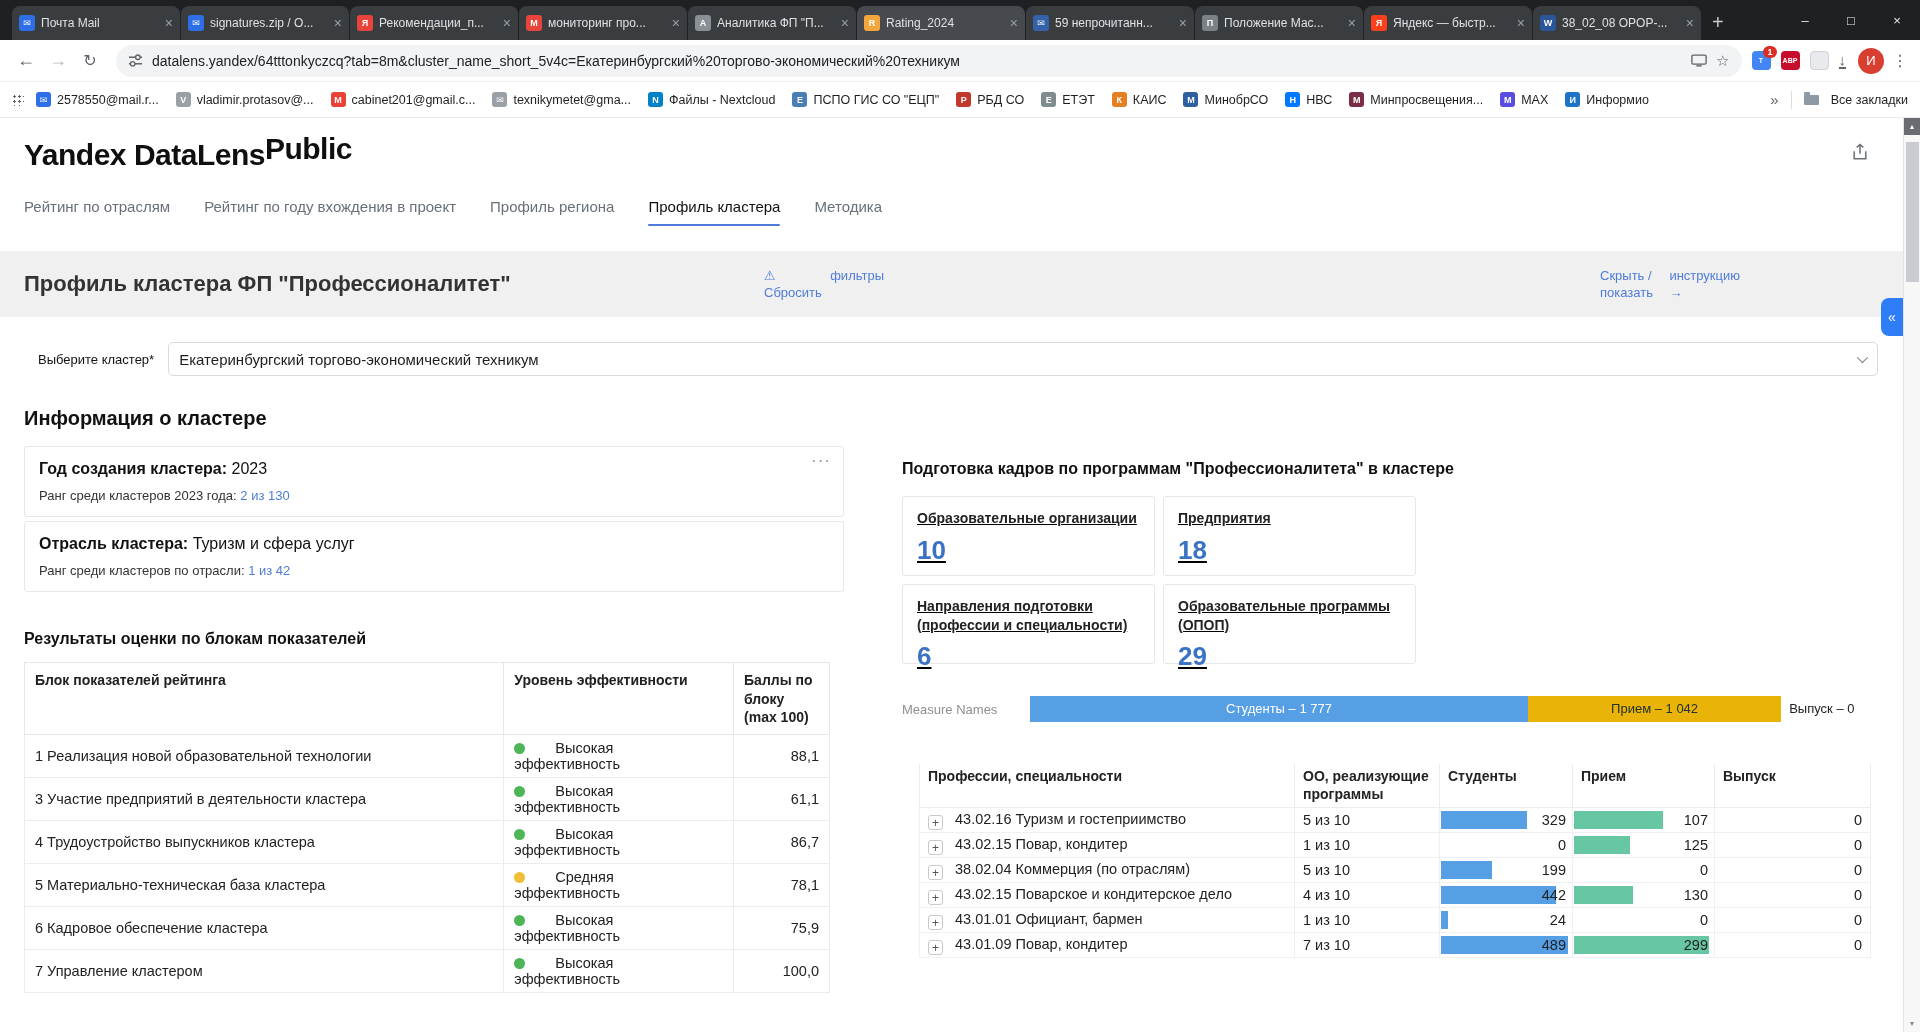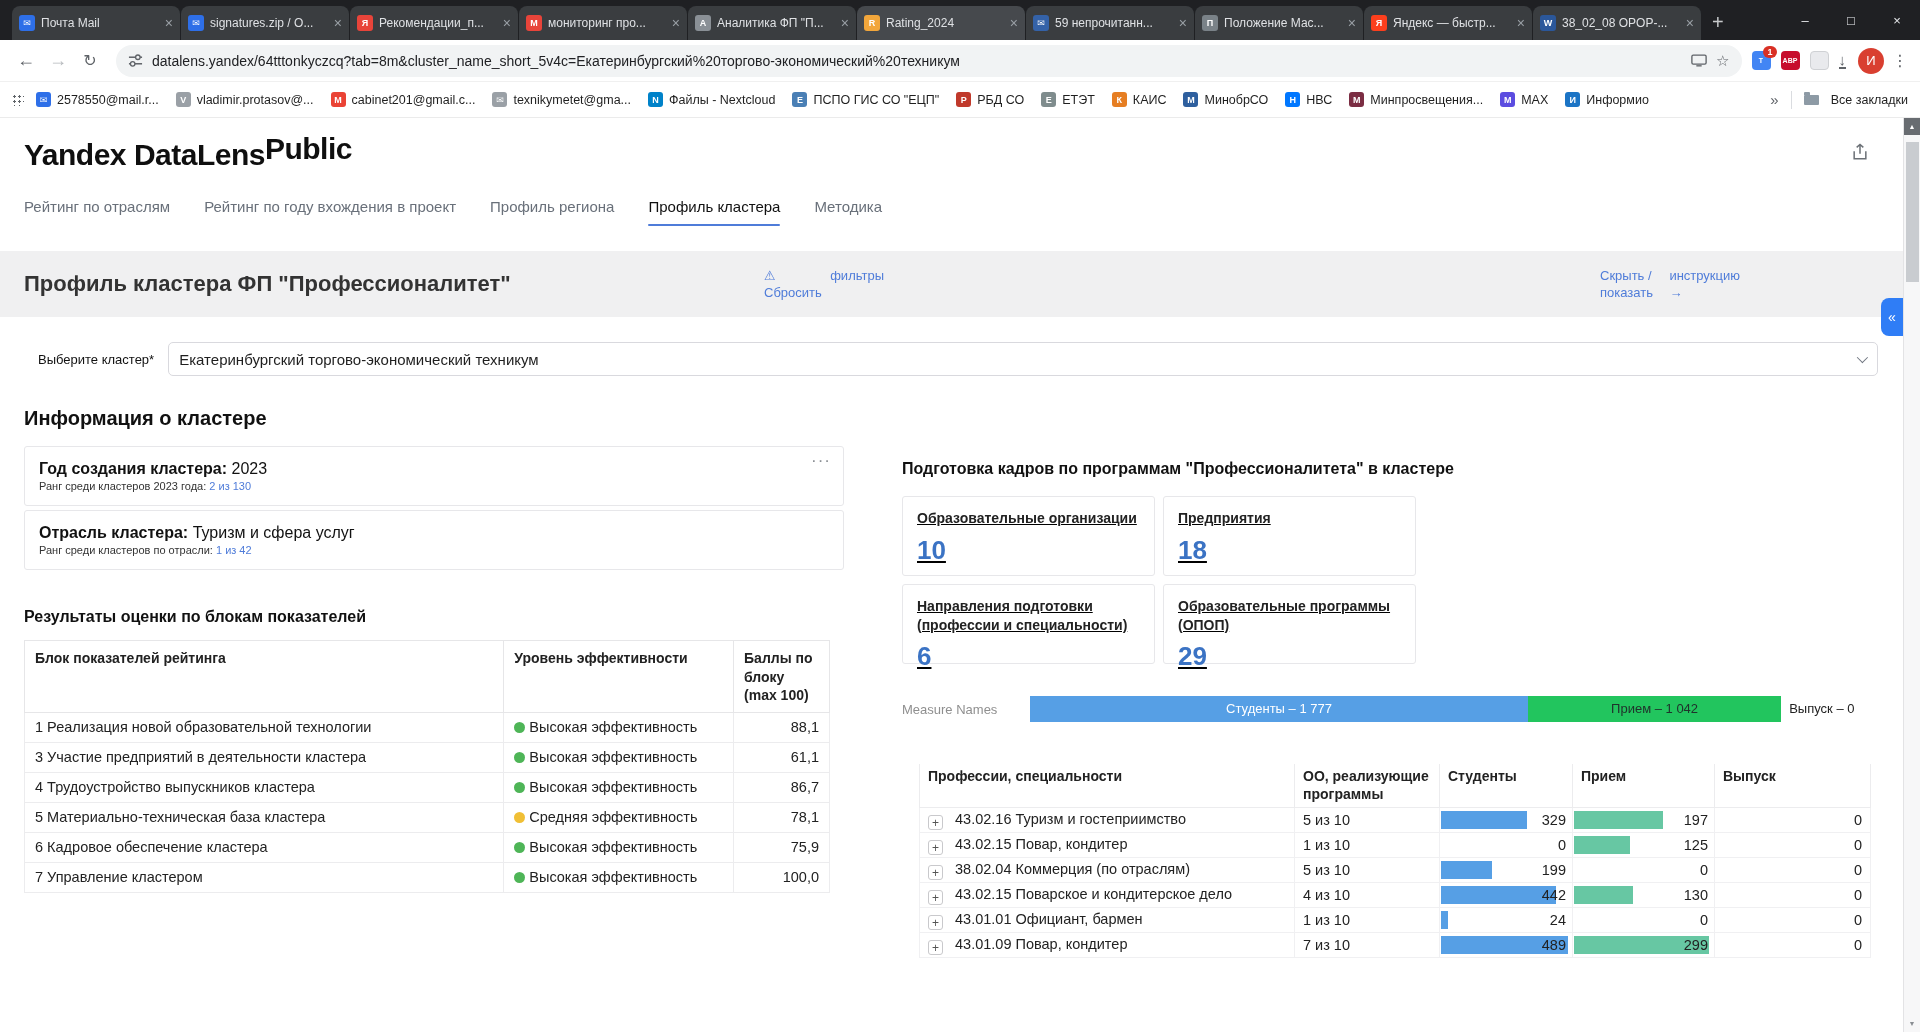--- a/index.html
+++ b/index.html
@@ -102,34 +102,34 @@
   .cards { display:flex; gap:4px; }
   .card { border:1px solid #e7e7ea; background:#fff; border-radius:3px; padding:13px 14px;
           position:relative; }
   .score-card { width:262px; min-height:190px; flex:none; }
   .card-title { font-size:16px; font-weight:bold; color:#111; line-height:1.3; }
   .score-line { margin-top:24px; font-size:15.5px; color:#111; display:flex; align-items:center; gap:8px; }
   .cards-right { flex:1; display:flex; flex-direction:column; gap:4px; }
   .cards-right .card { flex:1; }
   .fact-line { font-size:16px; color:#111; }
   .fact-line b { font-weight:bold; }
-  .rank-line { font-size:11px; color:#333; margin-top:2px; }
+  .rank-line { font-size:13px; color:#333; margin-top:10px; }
   .rank-line a { color:#4f7cd9; text-decoration:none; }
   .card-menu { position:absolute; right:12px; top:4px; color:#8b8f94; font-size:17px; letter-spacing:1px; }
 
   .dot { width:11px; height:11px; border-radius:50%; display:inline-block; flex:none; }
   .dot--green { background:#4eb557; }
   .dot--yellow { background:#f0bf35; }
 
   table.blocks { border-collapse:collapse; width:806px; font-size:14.5px; color:#222; }
   table.blocks th { border:1px solid #e6e6e8; font-weight:bold; font-size:14px; text-align:left;
                     vertical-align:top; padding:8px 10px; line-height:1.3; }
   table.blocks th.c1 { width:480px; } table.blocks th.c2 { width:230px; } table.blocks th.c3 { width:96px; }
   table.blocks td { border:1px solid #ececee; padding:5px 10px; height:30px; }
-  td.b-level span.lvl { margin-left:0; }
+  td.b-level span.lvl { margin-left:26px; }
   td.b-level .dot { vertical-align:-1px; }
   td.b-score { text-align:right; }
 
   .stats { display:grid; grid-template-columns:253px 253px; gap:8px; }
   .stat-card { border:1px solid #e7e7ea; border-radius:3px; padding:12px 14px; height:80px;text-decoration:underline; }
   .stat-label { font-size:14px; color:#222; font-weight:bold; line-height:1.3; }
   .stat-value { font-size:26px; font-weight:bold; color:#3b73c4; margin-top:7px; }
 
   .legend-row { display:flex; margin-top:32px; align-items:center; }
   .measure { width:128px; flex:none; font-size:13px; color:#8f8f8f; }
@@ -477,21 +477,21 @@
           <div class="stat-card">
     <div class="stat-label">Образовательные программы (ОПОП)</div>
     <div class="stat-value">29</div>
   </div>
         </div>
 
       <div class="legend-row">
         <span class="measure">Measure Names</span>
         <div class="legend">
             <div class="legend-seg" style="width: 59%; background: rgb(86, 159, 229); color: rgb(255, 255, 255);">Студенты – 1 777</div>
-            <div class="legend-seg" style="width: 30%; background: #22c55e; color: rgb(32, 51, 44);">Прием – 1 042</div>
+            <div class="legend-seg" style="width: 30%; background: #eab308; color: rgb(32, 51, 44);">Прием – 1 042</div>
             <div class="legend-seg" style="width: 11%; color: rgb(34, 34, 34);">Выпуск – 0</div>
           </div>
       </div>
 
       <table class="programs">
         <thead>
           <tr>
             <th class="pc1">Профессии, специальности</th>
             <th class="pc2">ОО, реализующие программы</th>
             <th class="pc3">Студенты</th>
@@ -505,21 +505,21 @@
       <span class="expand">+</span>
       <span>43.02.16 Туризм и гостеприимство</span>
     </td>
     <td class="p-oo">5 из 10</td>
     <td class="p-cell">
       <div class="bar bar-s" style="width: 65%;"></div>
       <span class="val">329</span>
     </td>
     <td class="p-cell">
       <div class="bar bar-p" style="width: 63%;"></div>
-      <span class="val">197</span>
+      <span class="val">107</span>
     </td>
     <td class="p-vypusk">0</td>
   </tr>
             <tr>
     <td class="p-name">
       <span class="expand">+</span>
       <span>43.02.15 Повар, кондитер</span>
     </td>
     <td class="p-oo">1 из 10</td>
     <td class="p-cell">

